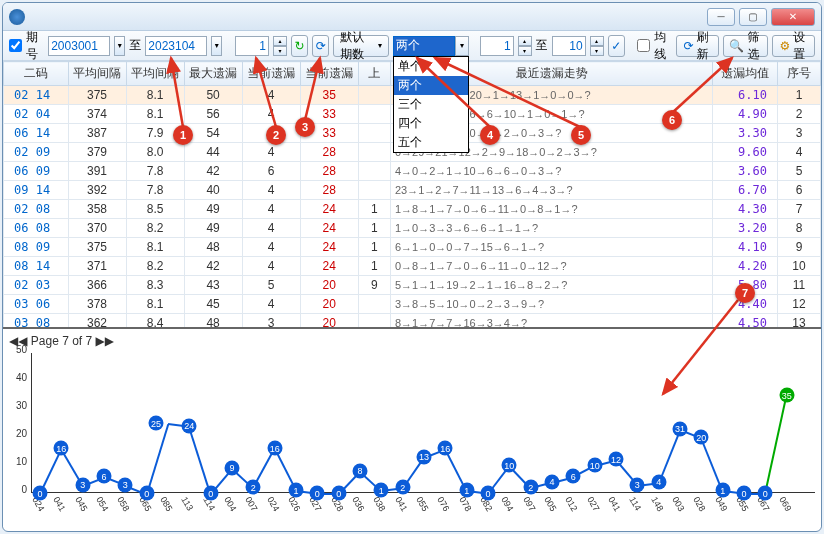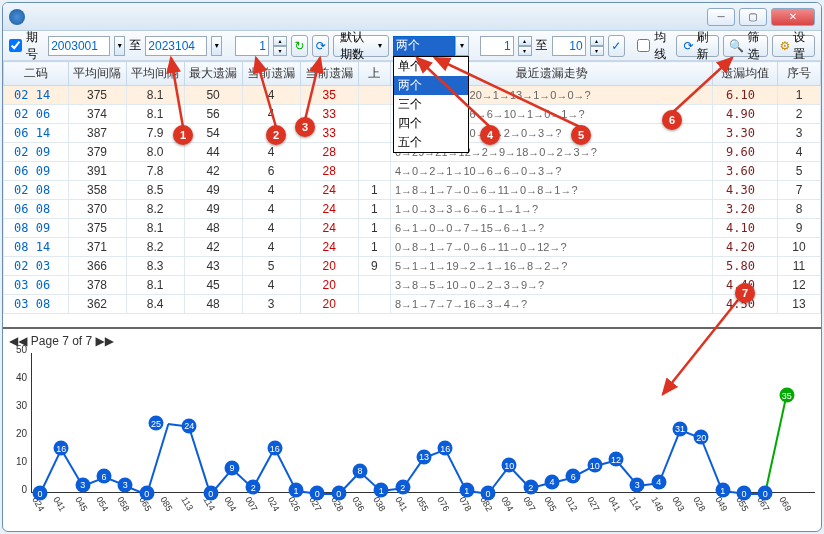--- a/index.html
+++ b/index.html
@@ -25,21 +25,21 @@
 .sel-dd { position:absolute; top:20px; left:0; width:76px; border:1px solid #000; background:#fff; z-index:100; }
 .sel-dd div { padding:1px 4px; font-size:12px; }
 .sel-dd div.hl { background:#1e66cc; color:#fff; }
 .table-wrap { height:266px; overflow:hidden; }
 table { border-collapse:collapse; width:100%; font-size:12px; }
 th { background:linear-gradient(#f8fbfe,#e4eef8); border:1px solid #c8d8e8; padding:3px 2px; font-weight:normal; color:#333; height:22px; }
 td { border:1px solid #e0e8f0; padding:2px 4px; text-align:center; height:18px; color:#333; }
 td.code { color:#06c; text-align:left; padding-left:10px; font-family:monospace; }
 td.cur { color:#c00; }
 td.trend { text-align:left; color:#666; font-size:11px; }
-td.avg { color:#7f1d1d; font-family:monospace; text-align:right; padding-right:22px; }
+td.avg { color:#6d28d9; font-family:monospace; text-align:right; padding-right:10px; }
 tr.sel td { background:#fff0e0; }
 .chart-area { border-top:2px solid #666; position:relative; height:200px; background:#fff; padding:2px 6px 0 6px; }
 .pager { font-size:12px; color:#333; }
 .chart-title { text-align:center; color:#c00; font-size:12px; margin-top:-14px; }
 .chart { position:relative; height:160px; margin-left:22px; margin-top:4px; }
 .yax { position:absolute; left:-22px; top:0; height:140px; width:20px; }
 .yax span { position:absolute; right:2px; font-size:10px; color:#333; transform:translateY(-50%); }
 .xax { position:absolute; left:0; right:0; bottom:0; height:20px; }
 .xax span { position:absolute; font-size:9px; color:#333; transform:rotate(60deg); transform-origin:left top; top:2px; }
 .plot { position:absolute; left:0; right:0; top:0; height:140px; border-left:1px solid #333; border-bottom:1px solid #333; }
@@ -157,21 +157,21 @@
             <td>8.1</td>
             <td>50</td>
             <td>4</td>
             <td class="cur">35</td>
             <td></td>
             <td class="trend">6→1→23→2→20→1→13→1→0→0→?</td>
             <td class="avg">6.10</td>
             <td>1</td>
           </tr>
           <tr>
-            <td class="code">02 06</td>
+            <td class="code">02 04</td>
             <td>374</td>
             <td>8.1</td>
             <td>56</td>
             <td>4</td>
             <td class="cur">33</td>
             <td></td>
             <td class="trend">17→4→5→7→6→6→10→1→0→1→?</td>
             <td class="avg">4.90</td>
             <td>2</td>
           </tr>
@@ -203,20 +203,32 @@
             <td class="code">06 09</td>
             <td>391</td>
             <td>7.8</td>
             <td>42</td>
             <td>6</td>
             <td class="cur">28</td>
             <td></td>
             <td class="trend">4→0→2→1→10→6→6→0→3→?</td>
             <td class="avg">3.60</td>
             <td>5</td>
+          </tr>
+          <tr>
+            <td class="code">09 14</td>
+            <td>392</td>
+            <td>7.8</td>
+            <td>40</td>
+            <td>4</td>
+            <td class="cur">28</td>
+            <td></td>
+            <td class="trend">23→1→2→7→11→13→6→4→3→?</td>
+            <td class="avg">6.70</td>
+            <td>6</td>
           </tr>
           <tr>
             <td class="code">02 08</td>
             <td>358</td>
             <td>8.5</td>
             <td>49</td>
             <td>4</td>
             <td class="cur">24</td>
             <td>1</td>
             <td class="trend">1→8→1→7→0→6→11→0→8→1→?</td>

